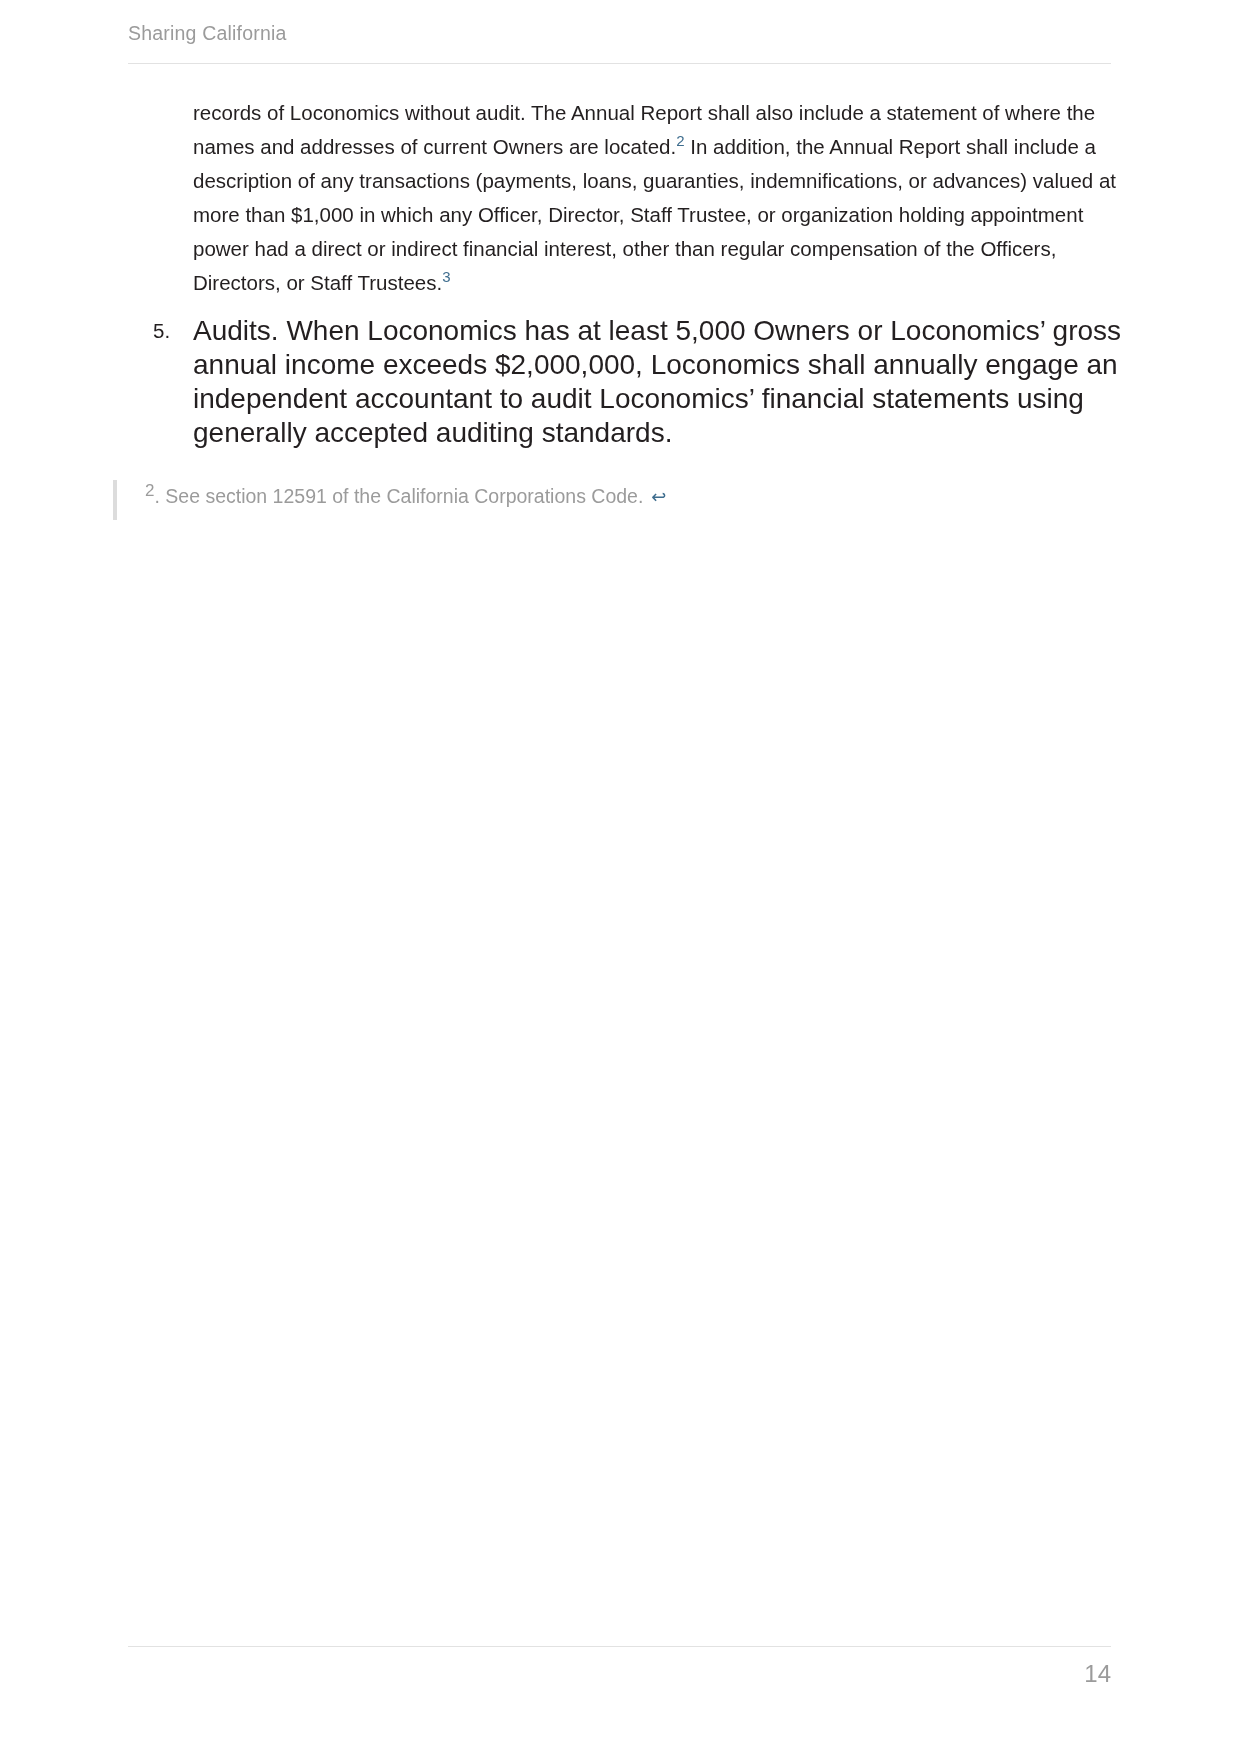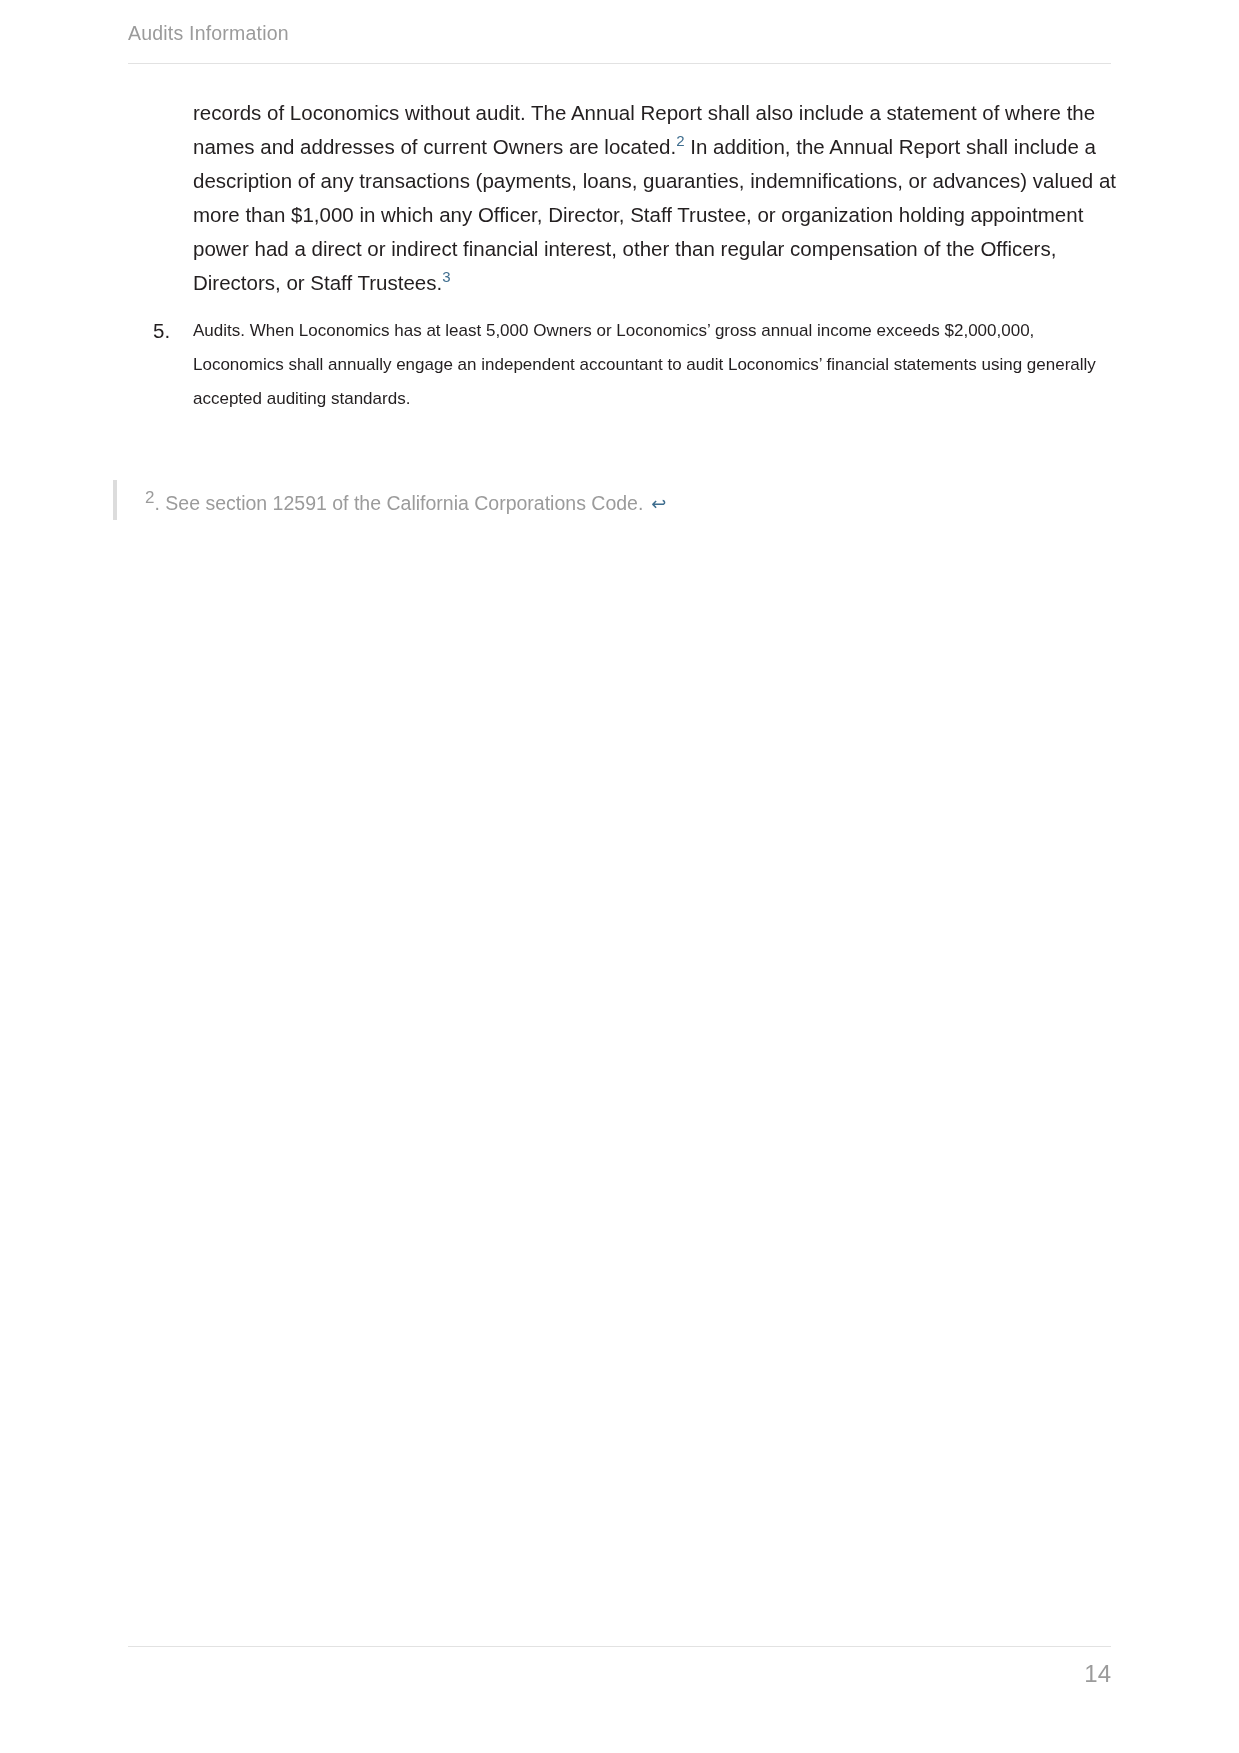--- a/index.html
+++ b/index.html
@@ -75,21 +75,21 @@
     flex: 0 0 47px;
     font-size: 20.5px;
     line-height: 34px;
     color: #231f20;
     text-align: left;
     padding-left: 7px;
     box-sizing: border-box;
   }
   .li-text {
     flex: 1 1 auto;
-    font-size: 17px;
+    font-size: 28px;
     line-height: 34px;
     color: #231f20;
   }
 
   sup.fnref {
     font-size: 15px;
     line-height: 0;
     vertical-align: super;
     color: #3e6d8e;
     text-decoration: none;
@@ -98,21 +98,21 @@
 
   
   .footnotes {
     position: absolute;
     left: 113px;
     top: 480px;
     width: 1000px;
   }
   .footnote {
     display: flex;
-    align-items: flex-end;
+    align-items: flex-start;
     margin-bottom: 22px;
     padding-left: 14px;
     border-left: 4px solid #dcdcdc;
     min-height: 40px;
   }
   .fn-body {
     font-size: 19.5px;
     line-height: 32px;
     color: #9b9b9b;
     padding-left: 14px;
@@ -146,21 +146,21 @@
     font-size: 24px;
     color: #9b9b9b;
     text-align: right;
   }
 </style>
 </head>
 <body>
 
 <div class="page">
 
-  <div class="running-header">Audits Information</div>
+  <div class="running-header">Sharing California</div>
   <div class="header-rule"></div>
 
   <div class="content">
 
     <p class="para"><span>records of Loconomics without audit. The Annual Report shall also include a statement of where the names and addresses of current Owners are located.</span><sup class="fnref">2</sup><span> In addition, the Annual Report shall include a description of any transactions (payments, loans, guaranties, indemnifications, or advances) valued at more than $1,000 in which any Officer, Director, Staff Trustee, or organization holding appointment power had a direct or indirect financial interest, other than regular compensation of the Officers, Directors, or Staff Trustees.</span><sup class="fnref">3</sup></p>
 
     <ol class="ol-list">
       <li class="li-row">
         <span class="li-num">5.</span>
         <span class="li-text">Audits. When Loconomics has at least 5,000 Owners or Loconomics’ gross annual income exceeds $2,000,000, Loconomics shall annually engage an independent accountant to audit Loconomics’ financial statements using generally accepted auditing standards.</span>

